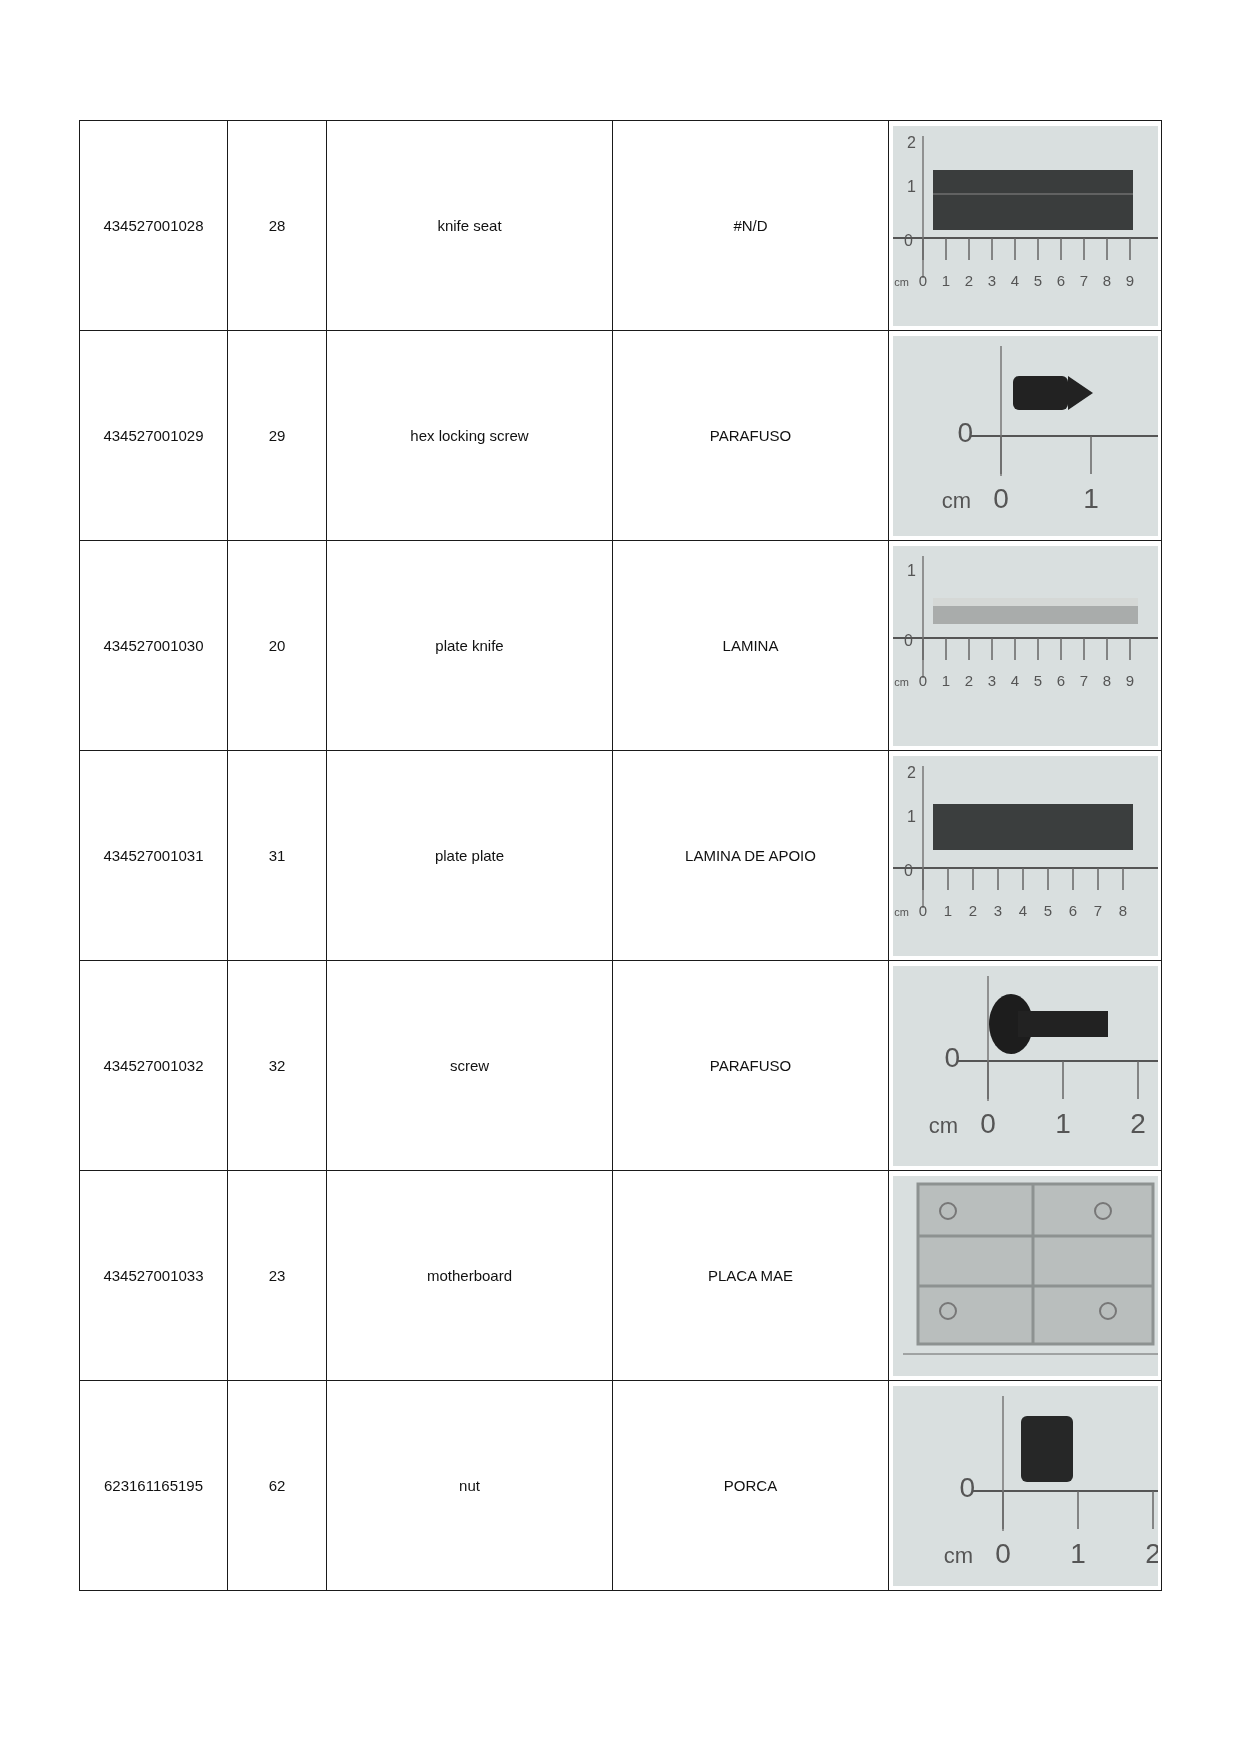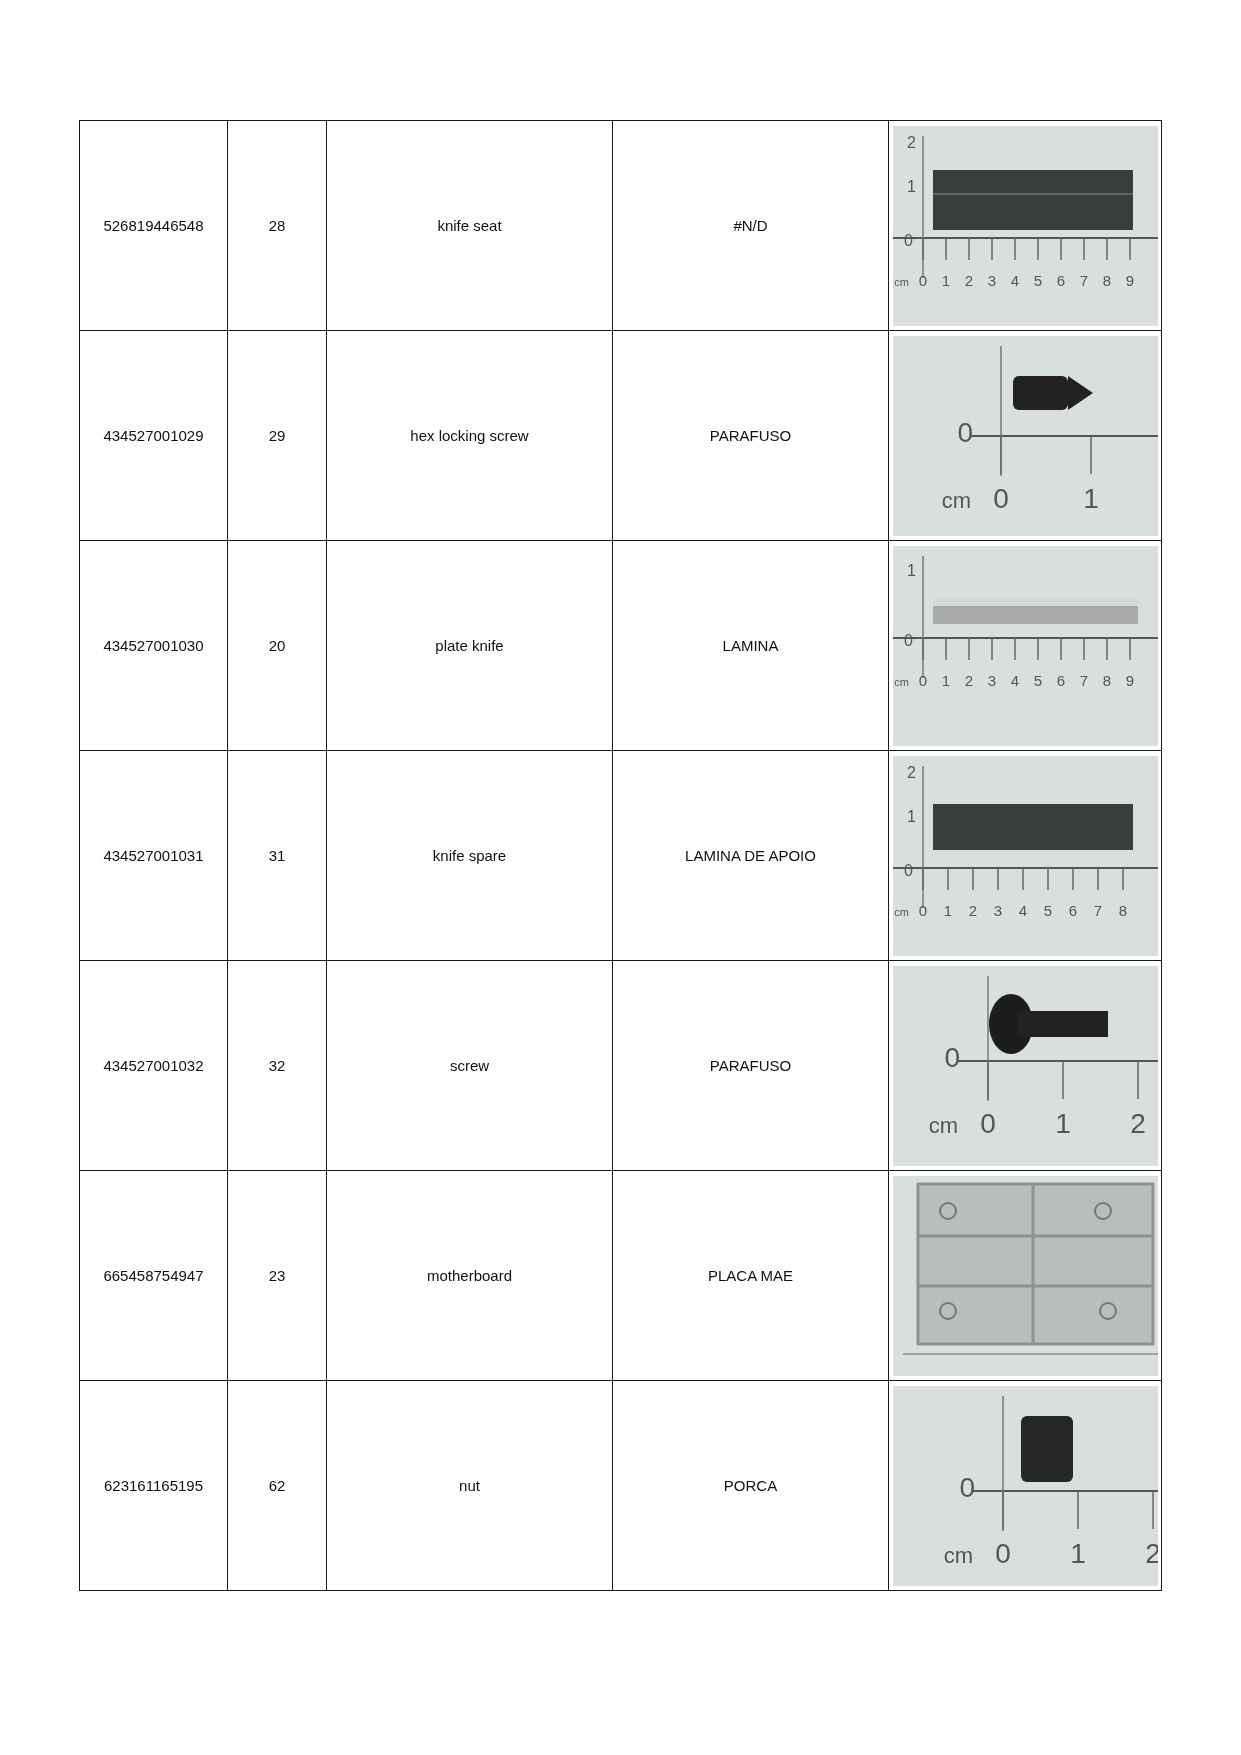--- a/index.html
+++ b/index.html
@@ -20,21 +20,21 @@
 <table class="tbl">
   <colgroup>
       <col class="c1">
       <col class="c2">
       <col class="c3">
       <col class="c4">
       <col class="c5">
     </colgroup>
   <tbody id="tbody">
   <tr>
-    <td><span>526819446548</span></td>
+    <td><span>434527001028</span></td>
     <td><span>28</span></td>
     <td><span>knife seat</span></td>
     <td><span>#N/D</span></td>
     <td>
           <div class="photo">
             <svg viewBox="0 0 265 200">
               <line x1="0" y1="112" x2="265" y2="112" stroke="#555" stroke-width="2"></line>
               <line x1="30" y1="10" x2="30" y2="152" stroke="#777" stroke-width="1.5"></line>
               <line x1="30" y1="112" x2="30" y2="134" stroke="#666" stroke-width="1.5"></line>
               <text x="30" y="160" font-size="15" text-anchor="middle" fill="#555" font-family="Liberation Sans, sans-serif">0</text>
@@ -126,21 +126,21 @@
               <rect x="40" y="52" width="205" height="26" fill="#a9acab"></rect>
               <rect x="40" y="52" width="205" height="8" fill="#d5d8d6"></rect>
             </svg>
           </div>
         </td>
   </tr>
 
   <tr>
     <td><span>434527001031</span></td>
     <td><span>31</span></td>
-    <td><span>knife spare</span></td>
+    <td><span>plate plate</span></td>
     <td><span>LAMINA DE APOIO</span></td>
     <td>
           <div class="photo">
             <svg viewBox="0 0 265 200">
               <line x1="0" y1="112" x2="265" y2="112" stroke="#555" stroke-width="2"></line>
               <line x1="30" y1="10" x2="30" y2="152" stroke="#777" stroke-width="1.5"></line>
               <line x1="30" y1="112" x2="30" y2="134" stroke="#666" stroke-width="1.5"></line>
               <text x="30" y="160" font-size="15" text-anchor="middle" fill="#555" font-family="Liberation Sans, sans-serif">0</text>
               <line x1="55" y1="112" x2="55" y2="134" stroke="#666" stroke-width="1.5"></line>
               <text x="55" y="160" font-size="15" text-anchor="middle" fill="#555" font-family="Liberation Sans, sans-serif">1</text>
@@ -187,21 +187,21 @@
               <text x="65" y="167" font-size="22" text-anchor="end" fill="#555" font-family="Liberation Sans, sans-serif">cm</text>
               <text x="67" y="101" font-size="28" text-anchor="end" fill="#555" font-family="Liberation Sans, sans-serif">0</text>
               <ellipse cx="118" cy="58" rx="22" ry="30" fill="#1d1d1d"></ellipse>
               <rect x="125" y="45" width="90" height="26" fill="#222"></rect>
             </svg>
           </div>
         </td>
   </tr>
 
   <tr>
-    <td><span>665458754947</span></td>
+    <td><span>434527001033</span></td>
     <td><span>23</span></td>
     <td><span>motherboard</span></td>
     <td><span>PLACA MAE</span></td>
     <td>
           <div class="photo">
             <svg viewBox="0 0 265 200">
               <rect x="25" y="8" width="235" height="160" fill="#b9bebd" stroke="#8d9291" stroke-width="3"></rect>
               <line x1="25" y1="60" x2="260" y2="60" stroke="#8d9291" stroke-width="3"></line>
               <line x1="25" y1="110" x2="260" y2="110" stroke="#8d9291" stroke-width="3"></line>
               <line x1="140" y1="8" x2="140" y2="168" stroke="#8d9291" stroke-width="3"></line>

